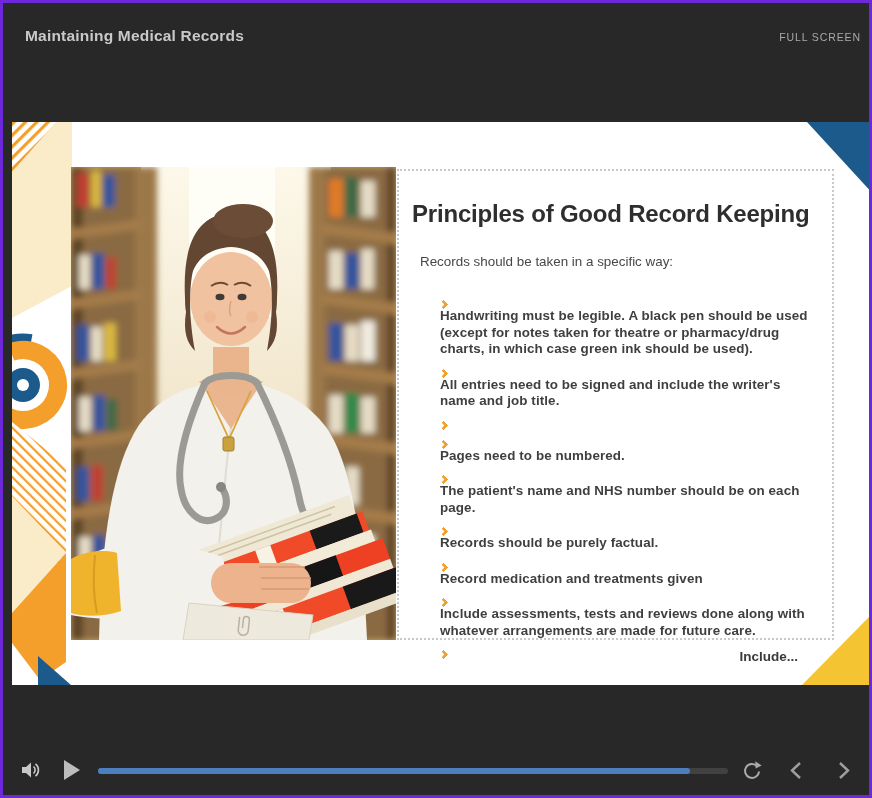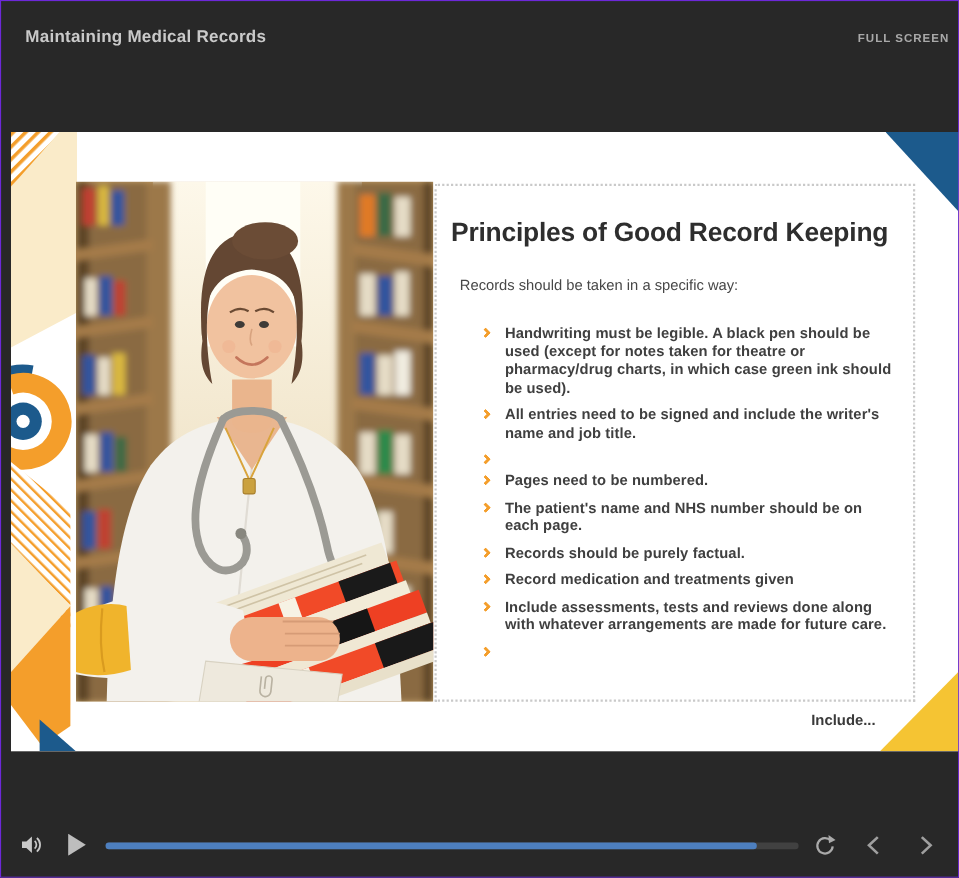--- a/index.html
+++ b/index.html
@@ -3,47 +3,47 @@
 <meta charset="utf-8">
 <style>
   :root{
     --accent-orange:#F49E2B; --navy:#1C5A8C; --gold:#F5C433; --cream:#FAEBC9;
     --progress-blue:#4D7FBF; --bg-dark:#282828; --slide-bg:#FFFFFF;
     --text-dark:#3C3C3C; --dotted-border:#C9C9C9; --header-text:#C9C9C9; --muted-text:#A9A9A9;
   }
   *{margin:0;padding:0;box-sizing:border-box;}
   body{background:#111;font-family:"Liberation Sans", sans-serif;}
   .stage{position:relative;width:872px;height:798px;background:var(--bg-dark);
-         border:1px solid #6d28d9;overflow:hidden;}
+         border:3px solid #6d28d9;overflow:hidden;}
 
   
   .hdr-title{position:absolute;left:22px;top:24px;font-size:15.5px;font-weight:700;
              color:var(--header-text);letter-spacing:.2px;}
-  .hdr-fullscreen{position:absolute;right:8px;top:28px;font-size:10.5px;font-weight:700;
+  .hdr-fullscreen{position:absolute;right:8px;top:28px;font-size:10.5px;font-weight:400;
                   color:var(--muted-text);letter-spacing:.9px;background:none;border:none;
                   cursor:pointer;font-family:inherit;}
 
   
   .slide{position:absolute;left:9px;top:119px;width:864px;height:563px;
          background:var(--slide-bg);overflow:hidden;}
   .decor-left{position:absolute;left:0;top:0;width:60px;height:563px;}
   .tri-navy-tr{position:absolute;right:0;top:0;width:69px;height:75px;
     background:var(--navy);clip-path:polygon(0 0,100% 0,100% 100%);}
   .tri-gold-br{position:absolute;right:0;bottom:0;width:74px;height:75px;
     background:var(--gold);clip-path:polygon(100% 0,100% 100%,0 100%);}
 
   .photo{position:absolute;left:59px;top:45px;width:325px;height:473px;overflow:hidden;}
 
   .content-box{position:absolute;left:385px;top:47px;width:437px;height:471px;
                border:2px dotted var(--dotted-border);padding:28px 14px 0 13px;}
   .slide-title{font-size:24px;font-weight:700;color:#2E2E2E;letter-spacing:-.2px;
                white-space:nowrap;line-height:30px;}
   .slide-subtitle{margin:24px 0 0 8px;font-size:13.4px;color:#474747;line-height:17px;}
   .bullets{list-style:none;margin-top:27px;display:flex;flex-direction:column;gap:8px;}
-  .bullets li{display:flex;gap:14px;padding-left:28px;}
+  .bullets li{display:flex;gap:0;padding-left:28px;flex-direction:column;}
   .chev{flex:none;width:7px;height:7px;margin-top:4px;border-radius:1px;
         border-top:3px solid var(--accent-orange);border-right:3px solid var(--accent-orange);
         transform:rotate(45deg);}
   .btxt{font-size:13.4px;font-weight:700;color:#3F3F3F;line-height:16.5px;letter-spacing:.1px;}
 
   .continue{position:absolute;top:527px;right:78px;font-size:13.5px;font-weight:700;
             color:#3A3A3A;background:none;border:none;cursor:pointer;font-family:inherit;}
 
   
   .pbtn{position:absolute;background:none;border:none;padding:0;cursor:pointer;line-height:0;}

